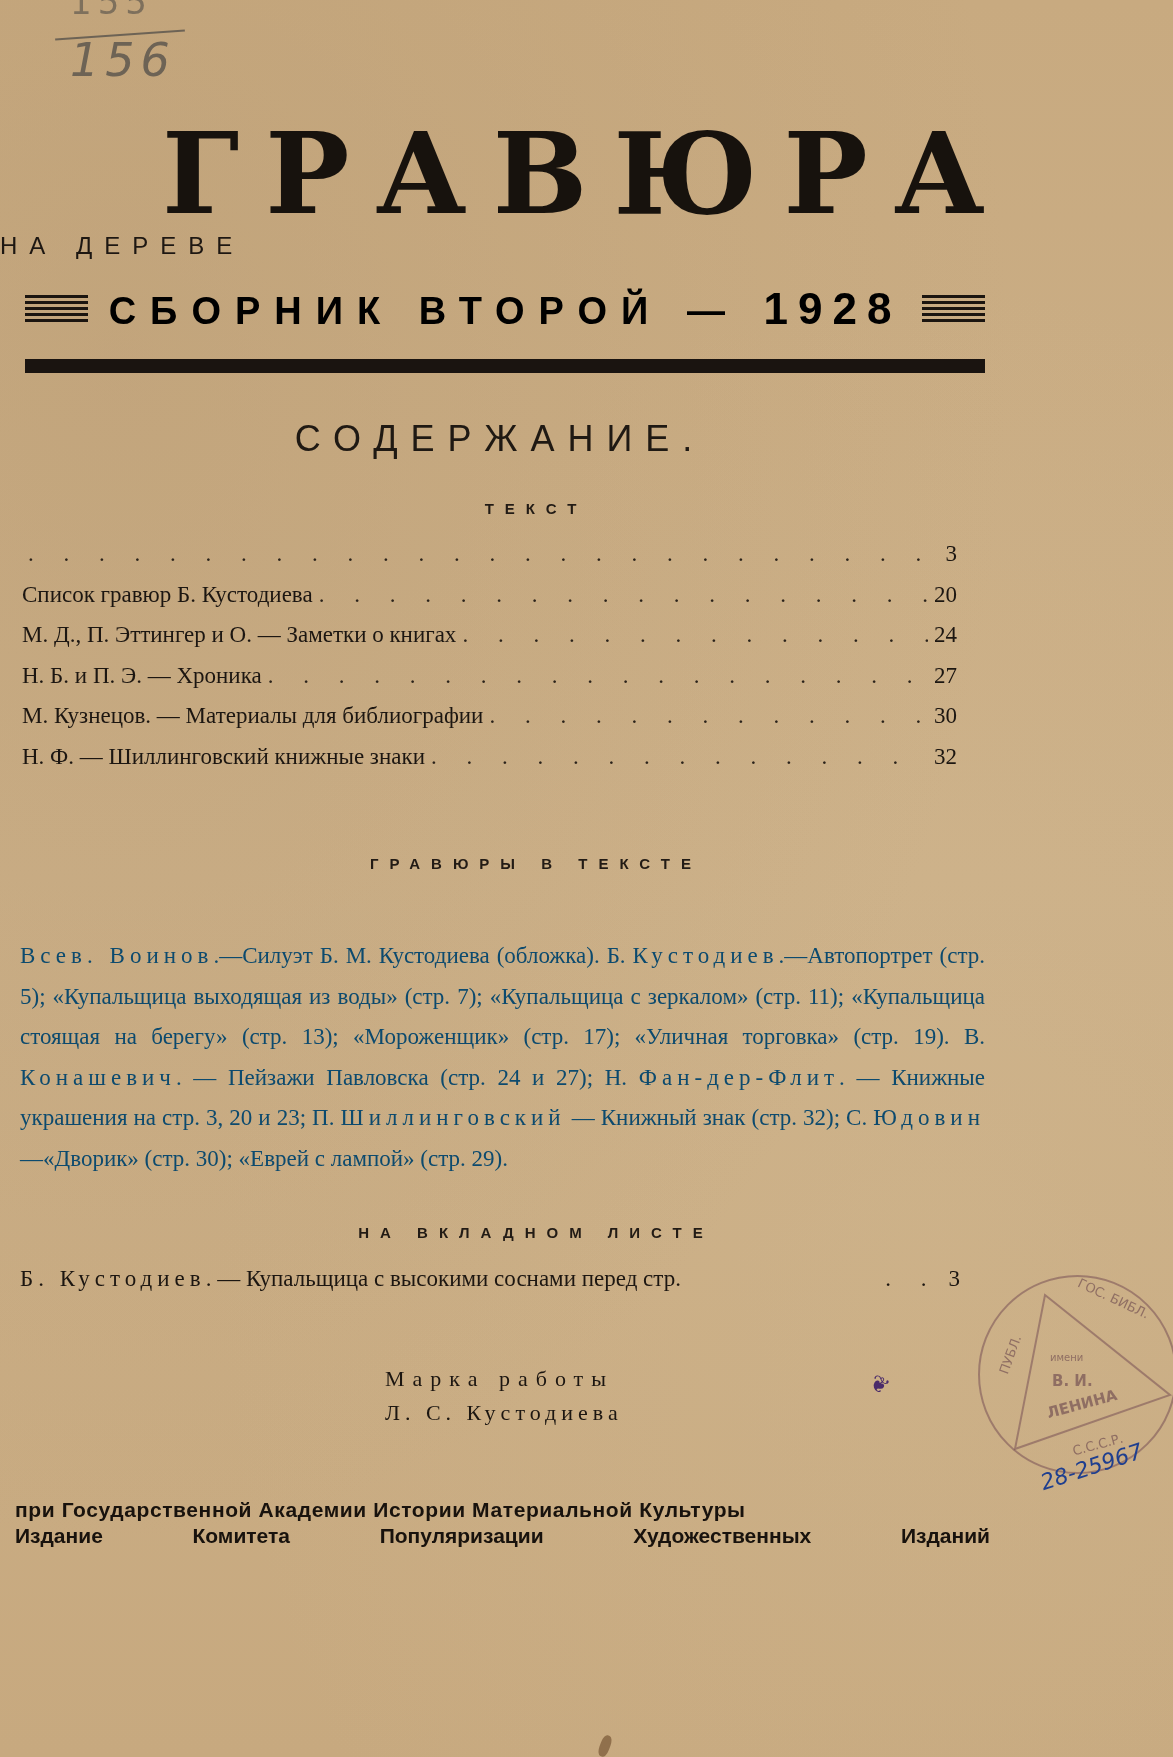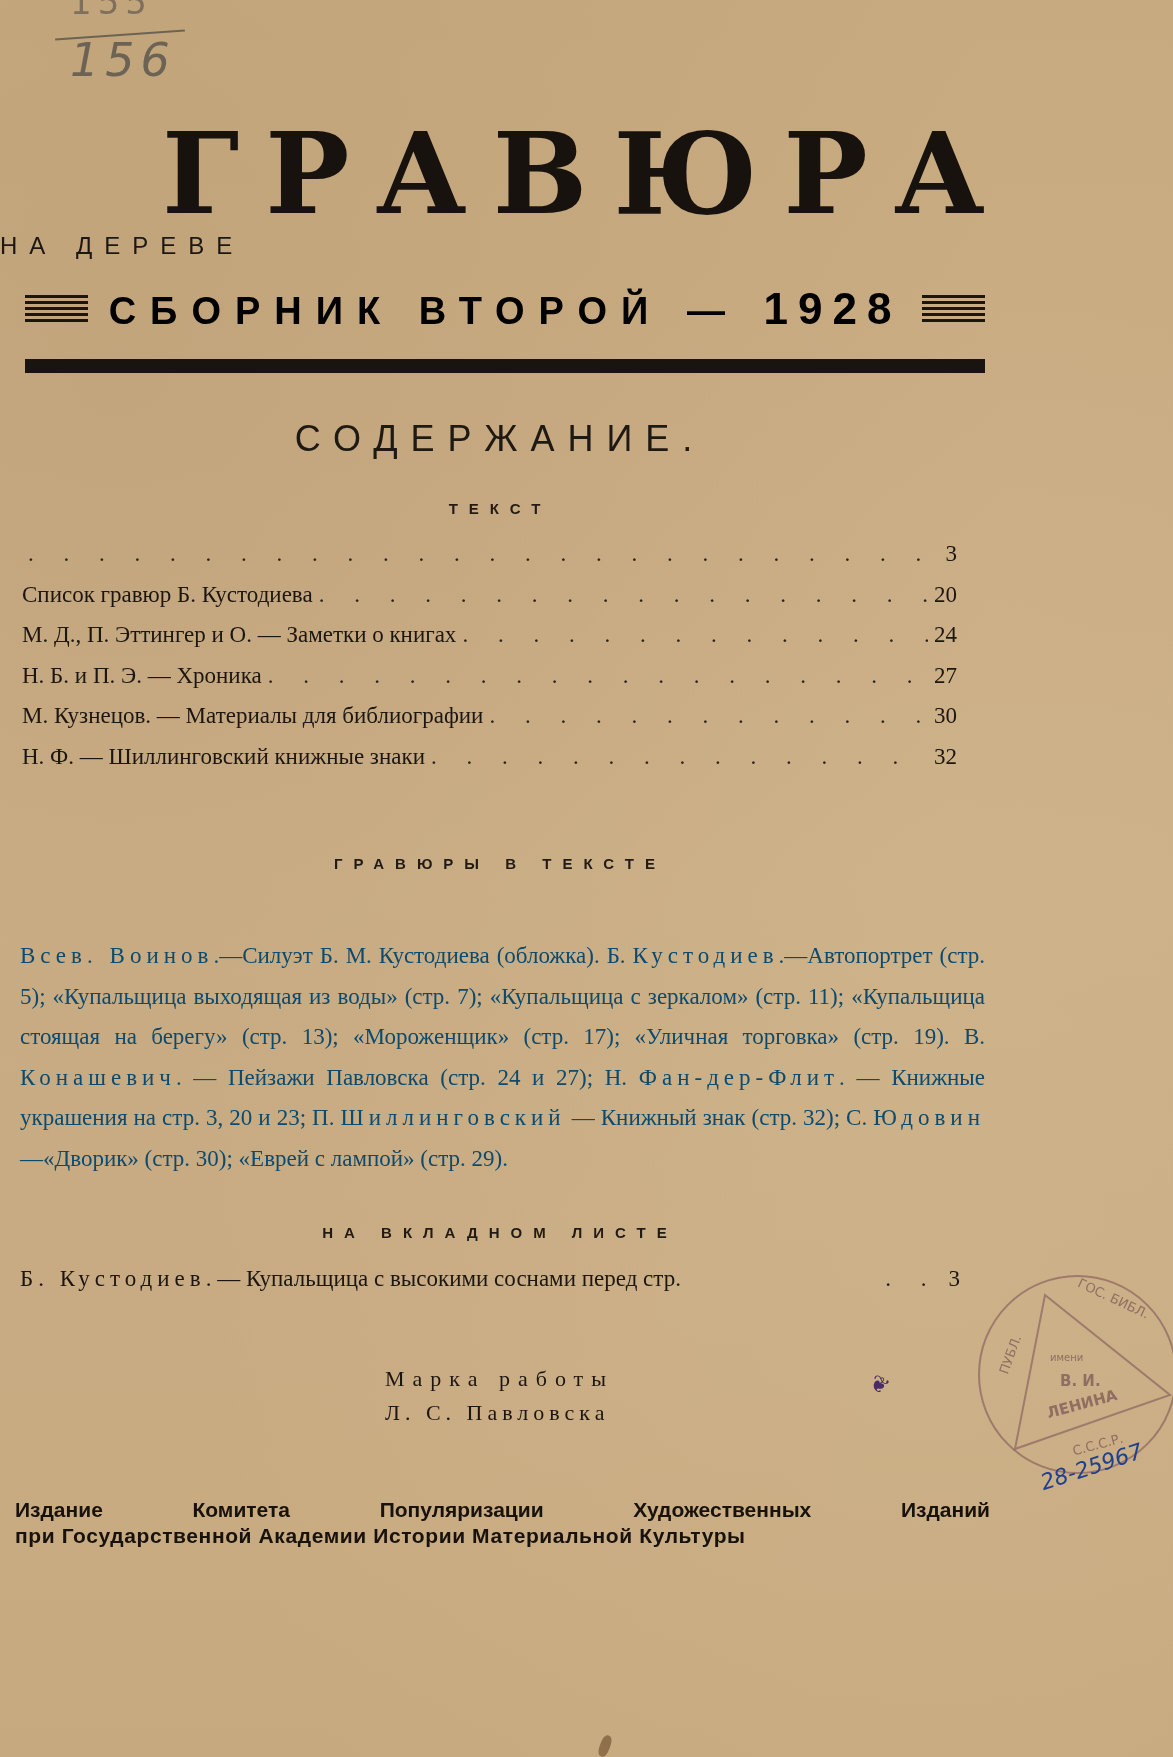--- a/index.html
+++ b/index.html
@@ -47,21 +47,21 @@
   .series-text .year { font-size: 44px; letter-spacing: 10px; }
   .rule { left: 25px; width: 960px; top: 359px; height: 14px; background: #1a1410; }
 
   .contents-heading {
     left: 0; width: 1000px; top: 418px; text-align: center;
     font-family: "Liberation Sans", sans-serif; font-size: 36px; letter-spacing: 13px; color: #1f1913;
   }
   .section-heading {
     left: 0; width: 1000px; text-align: center;
     font-family: "Liberation Sans", sans-serif; font-weight: bold;
-    font-size: 15px; letter-spacing: 11px; color: #221b15;
+    font-size: 15px; letter-spacing: 11px; color: #221b15; padding-left: 36px;
   }
   .toc { left: 22px; width: 935px; top: 541px; }
   .toc-row {
     display: flex; align-items: baseline; height: 40.5px;
     font-size: 23px; font-family: "Liberation Serif", serif; color: #1c1611;
   }
   .toc-row .label { white-space: nowrap; }
   .toc-row .dots {
     flex: 1; overflow: hidden; white-space: nowrap; margin: 0 6px;
     letter-spacing: 12px; color: #2a221a;
@@ -180,43 +180,43 @@
 
 <div class="abs insert-row">
   <span class="sp">Б. Кустодиев</span>
   <span>. — Купальщица с высокими соснами перед стр.</span>
   <span class="dots">. .</span>
   <span style="margin-left:10px;">3</span>
 </div>
 
 <div class="abs mark">
   <div class="l1">Марка работы</div>
-  <div class="l2">Л. С. Павловска</div>
+  <div class="l2">Л. С. Кустодиева</div>
 </div>
 
 <div class="abs purple-mark">❦</div>
 
 <div class="abs stamp">
   <svg width="195" height="195" viewBox="0 0 195 195">
     <polygon points="65,18 190,118 35,172" fill="none" stroke="rgba(120,80,85,0.55)" stroke-width="2"></polygon>
   </svg>
   <span class="t" style="left:95px;top:14px;transform:rotate(25deg);">ГОС. БИБЛ.</span>
   <span class="t" style="left:10px;top:70px;transform:rotate(-70deg);">ПУБЛ.</span>
   <span class="t" style="left:70px;top:75px;font-size:10px;">имени</span>
-  <span class="t" style="left:72px;top:95px;font-size:15px;font-weight:bold;margin-left:8px;">В. И.</span>
+  <span class="t" style="left:72px;top:95px;font-size:15px;font-weight:bold;">В. И.</span>
   <span class="t" style="left:66px;top:118px;font-size:15px;font-weight:bold;transform:rotate(-15deg);">ЛЕНИНА</span>
   <span class="t" style="left:92px;top:160px;transform:rotate(-15deg);">С.С.С.Р.</span>
 </div>
 
 <div class="abs accession">28-25967</div>
 
 <div class="abs imprint">
+  <div class="line line2">при Государственной Академии Истории Материальной Культуры</div>
   <div class="line">
     <span>Издание</span>
     <span>Комитета</span>
     <span>Популяризации</span>
     <span>Художественных</span>
     <span>Изданий</span>
   </div>
-  <div class="line line2">при Государственной Академии Истории Материальной Культуры</div>
 </div>
 
 <div class="abs stain"></div>
 
 </body></html>

